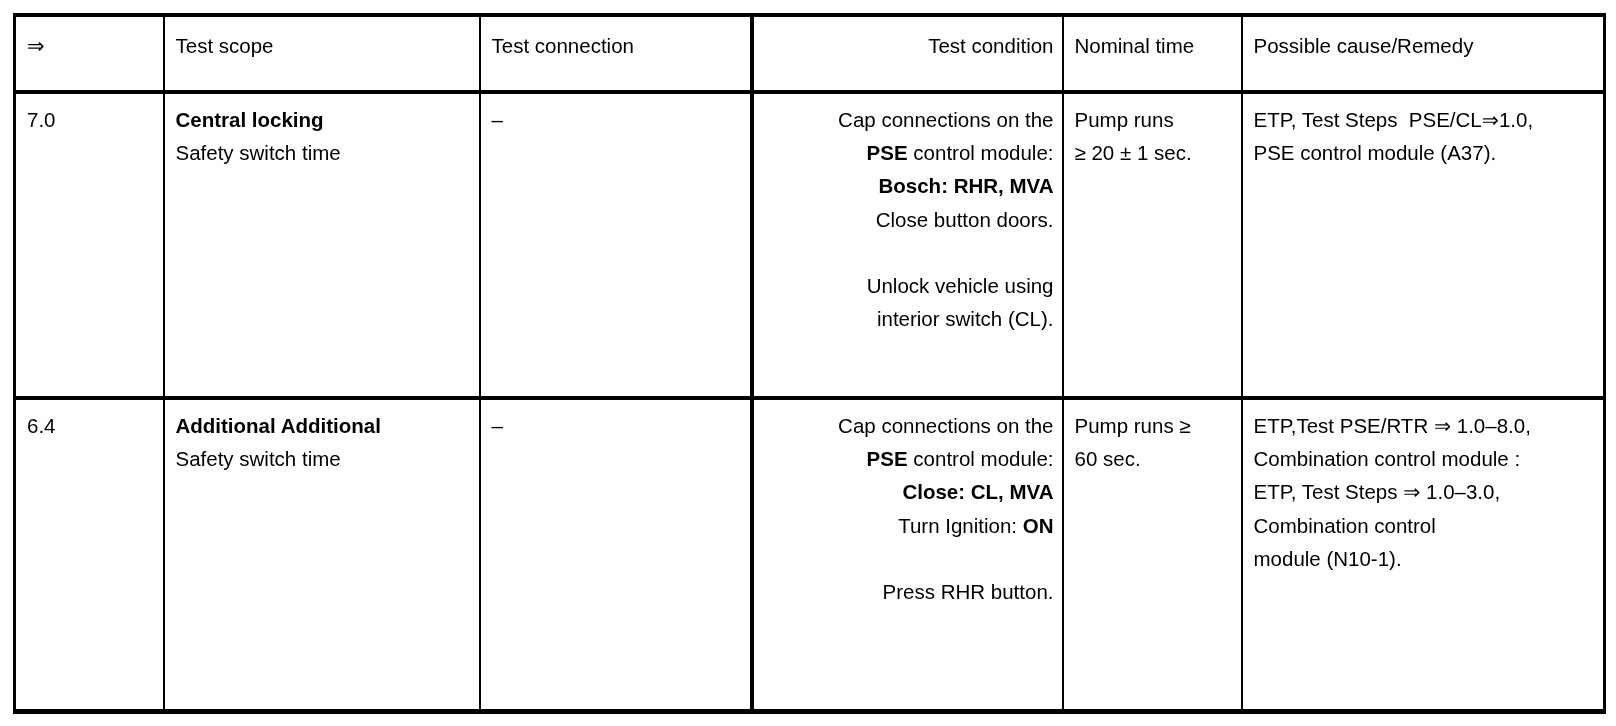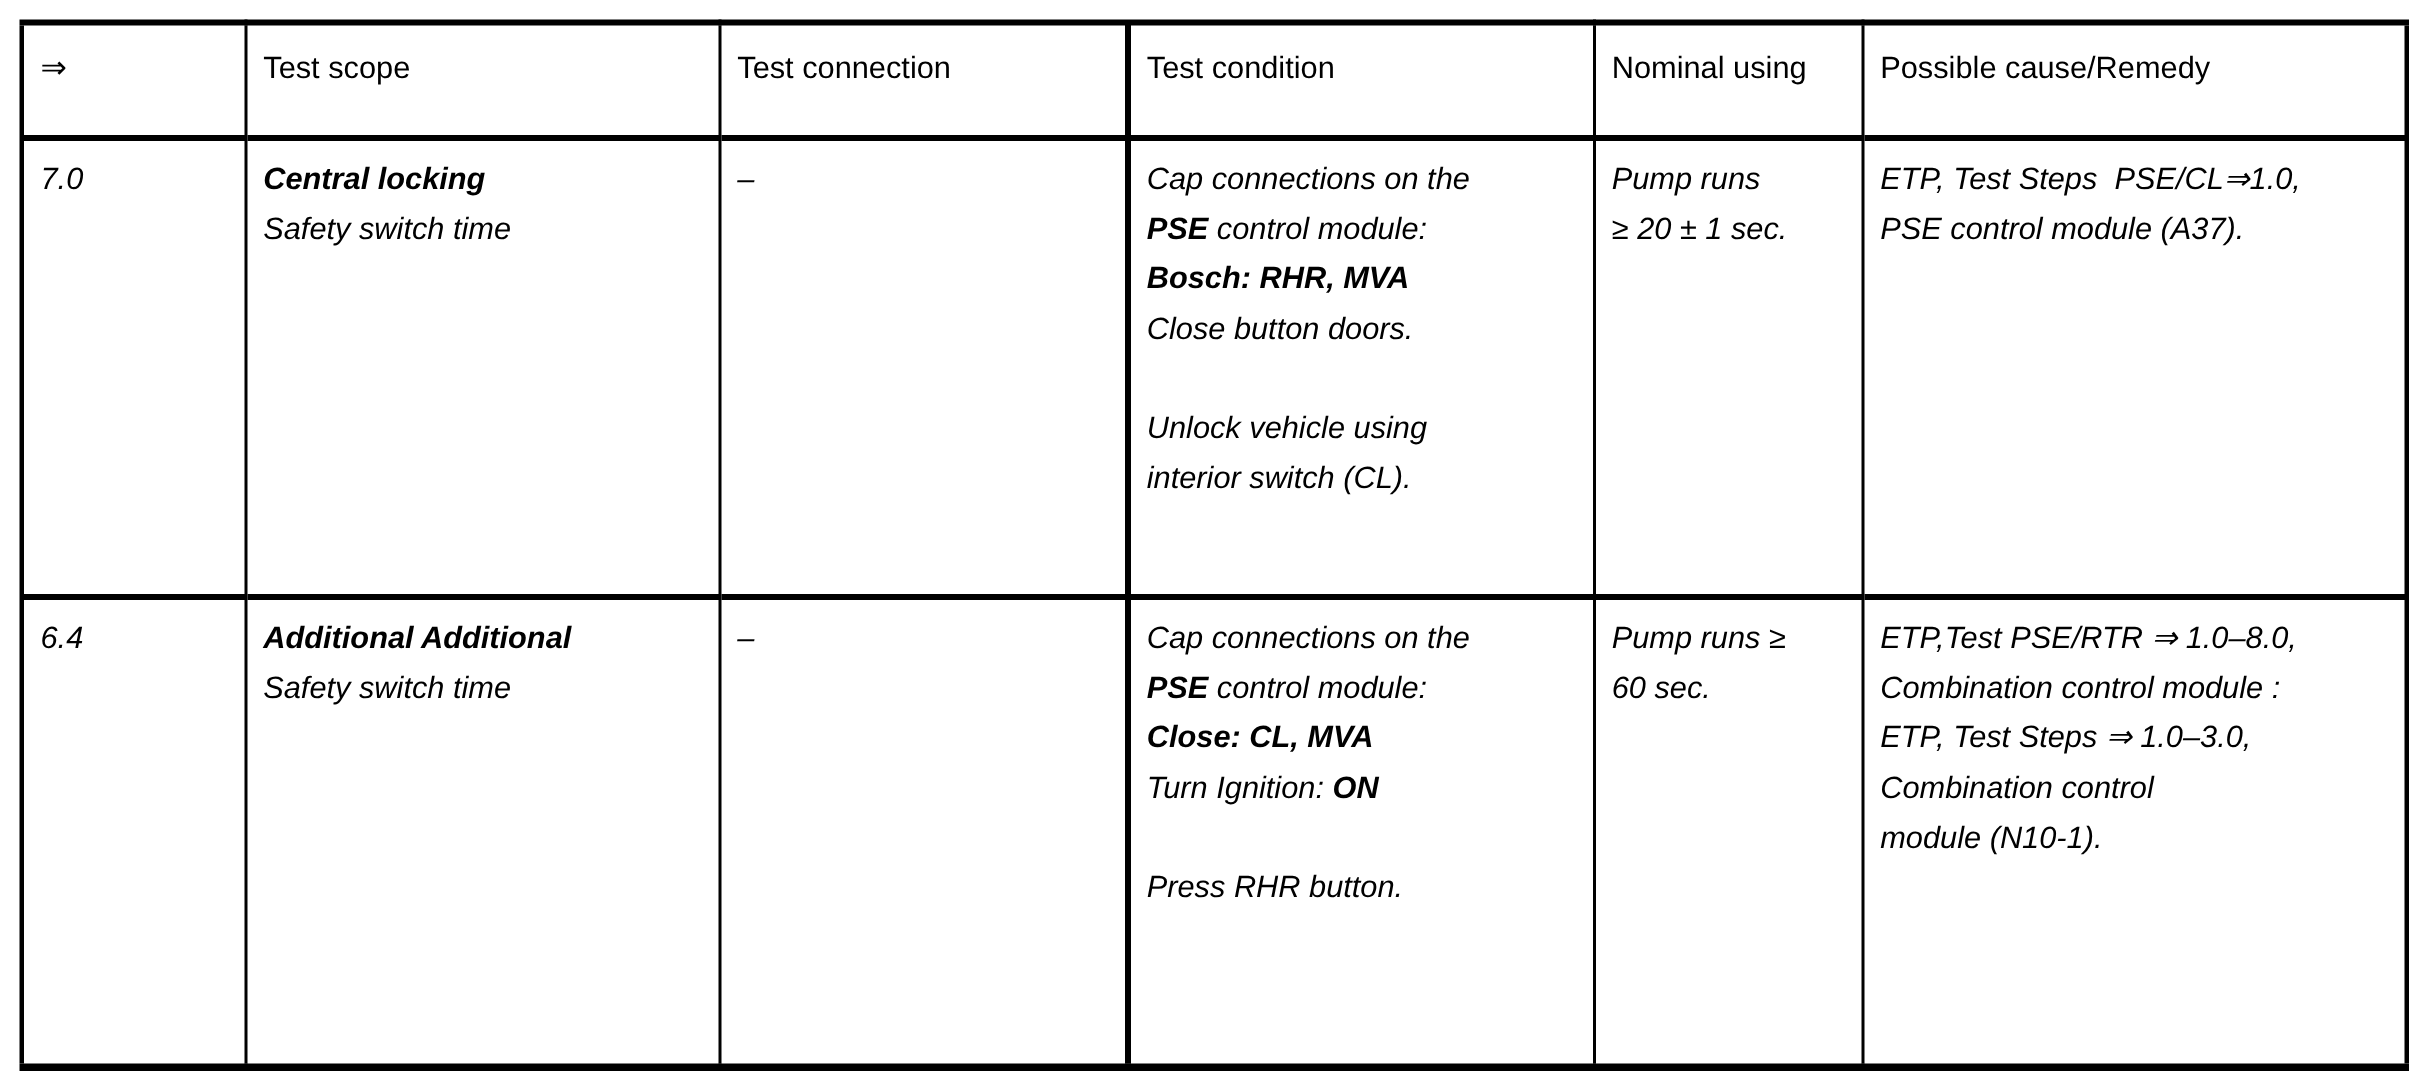--- a/index.html
+++ b/index.html
@@ -52,31 +52,30 @@
 
   
   table.testtable {
     border-left: 3px solid #000;
     border-right: 3px solid #000;
     border-top: 4px solid #000;
     border-bottom: 5px solid #000;
   }
 
   
-  td.cond, th.cond { border-left-width: 4px !important; }
+  td.cond, th.cond { border-left-width: 4px !important; text-align: right; }
 
   tr.header-row td {
     border-bottom: 4px solid #000;
     height: 53px;
     padding-top: 12px;
   }
 
   tr.data-row td {
     border-bottom: 4px solid #000;
-    font-style: italic;
   }
   tr.data-row:last-child td {
     border-bottom: 0;
   }
 
   tr.row-7 td { height: 285px; }
   tr.row-8 td { height: 292px; }
 
   .bold   { font-weight: bold; }
   .arrow  { font-size: 21px; line-height: 1; display: inline-block; }
@@ -106,21 +105,21 @@
     </colgroup>
     <tbody>
 
       <tr class="header-row">
         <td class="step">
           <span class="arrow">⇒</span>
         </td>
         <td>Test scope</td>
         <td>Test connection</td>
         <td class="cond">Test condition</td>
-        <td>Nominal using</td>
+        <td>Nominal time</td>
         <td class="rem">Possible cause/Remedy</td>
       </tr>
 
       <tr class="data-row row-7">
         <td class="step">7.0</td>
         <td class="scope">
           <span class="cell-line bold">Central locking</span>
           <span class="cell-line">Safety switch time</span>
         </td>
         <td class="conn">

